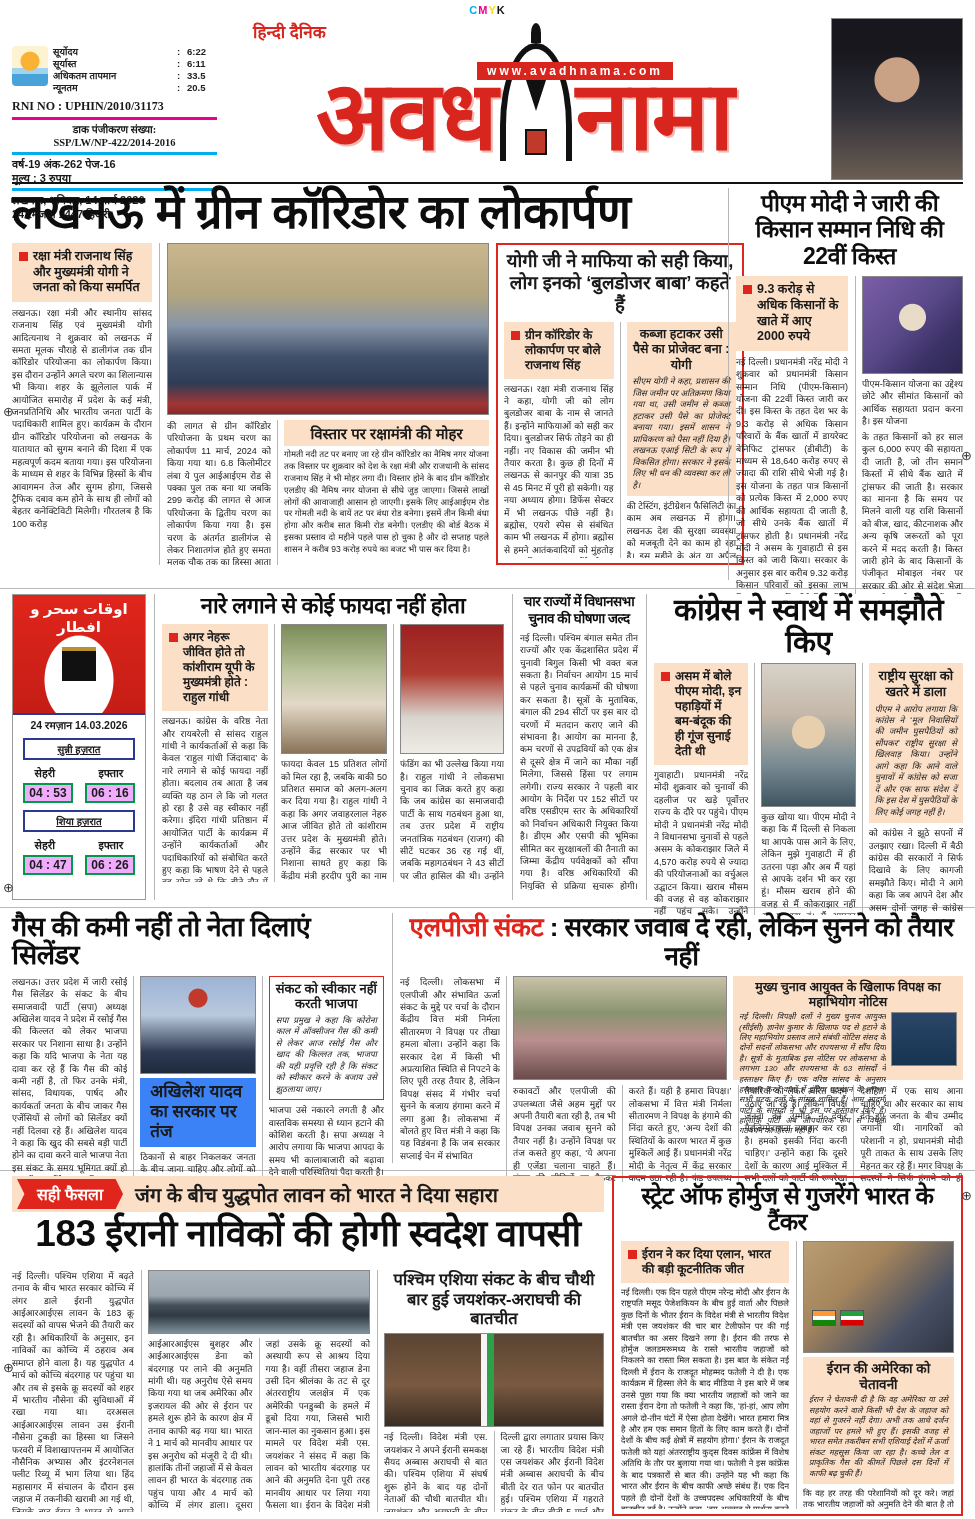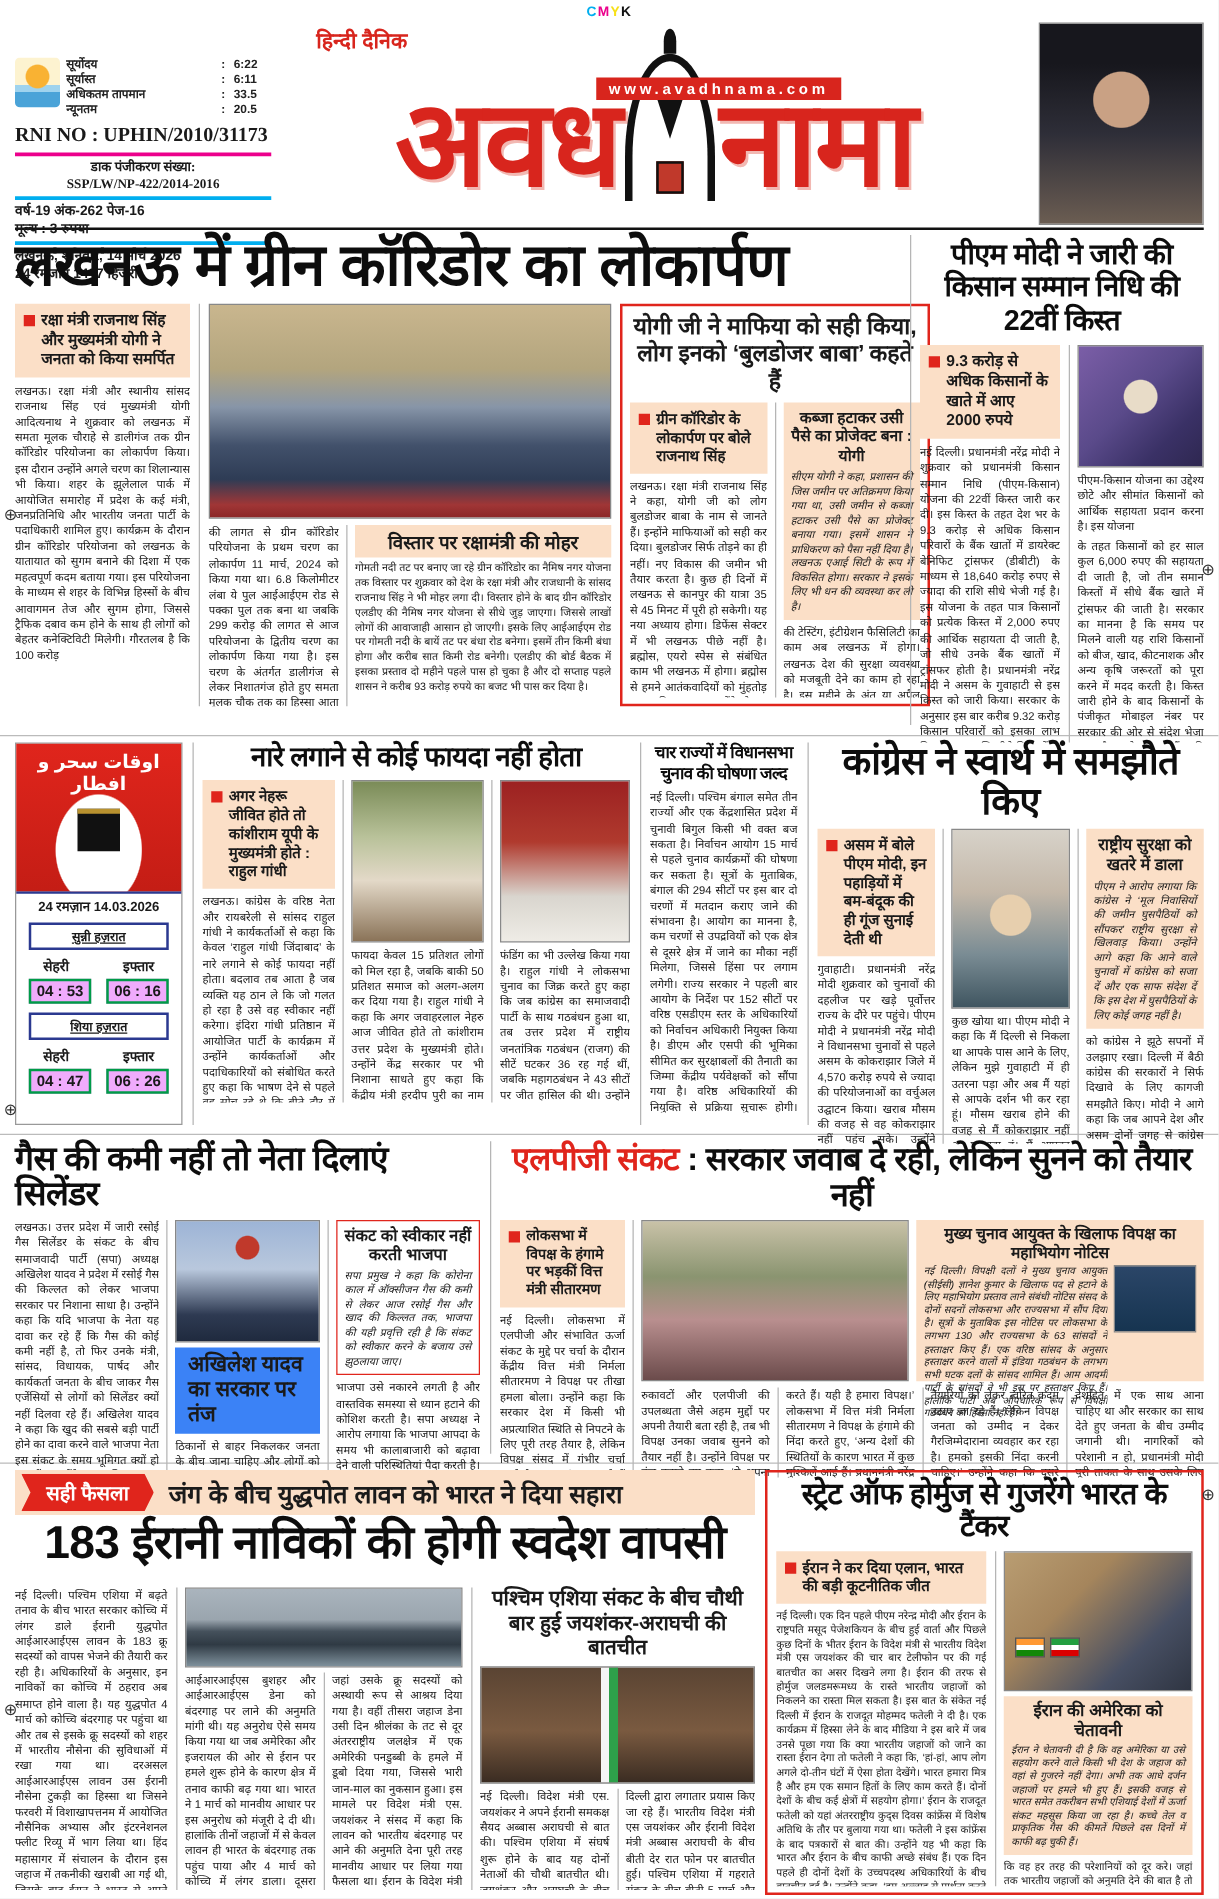--- a/index.html
+++ b/index.html
@@ -12,21 +12,21 @@
   
   .masthead{display:flex;gap:8px;padding:0 12px;height:162px;align-items:stretch;}
   .info-col{width:205px;flex:none;font-size:10px;line-height:1.25;padding-top:4px;}
   .weather{display:flex;gap:5px;margin-top:24px;}
   .sun-icon{width:36px;height:40px;flex:none;border-radius:4px;
      background:radial-gradient(circle at 50% 38%,#f9b233 0 9px,transparent 10px),
        linear-gradient(180deg,#fdf3d0 0 55%,#9fd3ee 55% 70%,#4aa3d8 70% 100%);}
   .weather-rows{flex:1;}
   .wrow{display:flex;font-size:9.5px;font-weight:bold;color:#222;}
   .wrow .wl{flex:1}.wrow .wc{width:10px}.wrow .wv{width:30px;text-align:left}
-  .rni{font-weight:bold;font-size:16px;margin-top:5px;font-family:"Liberation Serif","DejaVu Serif",serif;}
+  .rni{font-weight:bold;font-size:12px;margin-top:5px;font-family:"Liberation Serif","DejaVu Serif",serif;}
   .sep{height:3px;margin:3px 0;}
   .sep.mag{background:#ec008c}.sep.cy{background:#00aeef}
   .postal{font-weight:bold;font-size:10.5px;text-align:center;font-family:"Liberation Serif","DejaVu Serif",serif;}
   .edn{font-weight:bold;font-size:11px;}
   .citydate{font-weight:bold;font-size:11px;}
   .logo-area{flex:1;position:relative;padding-top:2px;}
   .tagline{color:#d8251d;font-weight:bold;font-size:17px;margin-left:28px;}
   .logo-row{display:flex;align-items:flex-end;justify-content:center;margin-top:0px;}
   .logo-txt{color:#d8251d;font-weight:800;font-size:96px;line-height:0.95;letter-spacing:-2px;
             text-shadow:2px 2px 0 #f2b8b2;}
@@ -129,21 +129,21 @@
   .gascap{background:#3b82f6;padding:4px 5px;font-weight:bold;font-size:17px;display:flex;gap:5px;line-height:1.2;}
   .sankat{border:1.5px solid #e0251c;padding:4px 6px;}
   .sankat .kt{font-weight:bold;font-size:13px;text-align:center;line-height:1.2;}
   .sankat .kb{font-size:8.5px;font-style:italic;line-height:1.35;margin-top:3px;text-align:justify;}
   .story-lpg{flex:1;min-width:0;}
   .h-lpg{font-size:26px;margin:0 0 6px;line-height:1.1;text-align:center;}
   .h-lpg .red{color:#e0251c;}
   .lpg-row{display:flex;gap:6px;height:206px;}
   .lpg-sub{width:100px;flex:none;display:flex;flex-direction:column;gap:4px;}
   .lpg-main{flex:1;display:flex;flex-direction:column;gap:5px;min-width:0;}
-  .lpg-top{display:flex;gap:6px;height:129px;}
+  .lpg-top{display:flex;gap:6px;height:104px;}
   .sitap{width:212px;background:linear-gradient(180deg,#c9c2a8 0%,#8a9470 35%,#b98f8f 62%,#6b4b4b 100%);}
   .impeach{flex:1;background:#fbdfc7;padding:4px 6px;min-width:0;}
   .impeach .it{font-weight:bold;font-size:12.5px;text-align:center;line-height:1.2;}
   .impeach .irow{display:flex;gap:5px;margin-top:2px;}
   .impeach .ib{font-size:8px;font-style:italic;line-height:1.3;text-align:justify;flex:1;overflow:hidden;}
   .impeach .iphoto{width:64px;height:52px;background:linear-gradient(180deg,#2b4668,#163450);}
   .lpg-txt{display:flex;gap:6px;flex:1;min-height:0;}
   .lpg-txt .bt{flex:1;min-width:0;}
 
   
@@ -413,24 +413,20 @@
           </div>
           <div class="bt" style="flex:1">भाजपा उसे नकारने लगती है और वास्तविक समस्या से ध्यान हटाने की कोशिश करती है। सपा अध्यक्ष ने आरोप लगाया कि भाजपा आपदा के समय भी कालाबाजारी को बढ़ावा देने वाली परिस्थितियां पैदा करती है। सरकार की गलतियों का खामियाजा जनता को क्यों भुगतना पड़ा।</div>
         </div>
       </div>
     </article>
 
     <article class="story-lpg vsec">
       <h2 class="hl h-lpg"><span class="red">एलपीजी संकट</span><span> : सरकार जवाब दे रही, लेकिन सुनने को तैयार नहीं</span></h2>
       <div class="lpg-row">
         <div class="lpg-sub">
-          <div class="pbox" style="font-size:11.5px">
-              <span class="bullet"></span>
-              <span>लोकसभा में विपक्ष के हंगामे पर भड़कीं वित्त मंत्री सीतारमण</span>
-            </div>
           <div class="bt" style="flex:1">नई दिल्ली। लोकसभा में एलपीजी और संभावित ऊर्जा संकट के मुद्दे पर चर्चा के दौरान केंद्रीय वित्त मंत्री निर्मला सीतारमण ने विपक्ष पर तीखा हमला बोला। उन्होंने कहा कि सरकार देश में किसी भी अप्रत्याशित स्थिति से निपटने के लिए पूरी तरह तैयार है, लेकिन विपक्ष संसद में गंभीर चर्चा सुनने के बजाय हंगामा करने में लगा हुआ है। लोकसभा में बोलते हुए वित्त मंत्री ने कहा कि यह विडंबना है कि जब सरकार सप्लाई चेन में संभावित</div>
         </div>
         <div class="lpg-main colrule">
           <div class="lpg-top">
             <div class="photo sitap"></div>
             <div class="impeach">
               <div class="it">मुख्य चुनाव आयुक्त के खिलाफ विपक्ष का महाभियोग नोटिस</div>
               <div class="irow">
                 <div class="ib">नई दिल्ली। विपक्षी दलों ने मुख्य चुनाव आयुक्त (सीईसी) ज्ञानेश कुमार के खिलाफ पद से हटाने के लिए महाभियोग प्रस्ताव लाने संबंधी नोटिस संसद के दोनों सदनों लोकसभा और राज्यसभा में सौंप दिया है। सूत्रों के मुताबिक इस नोटिस पर लोकसभा के लगभग 130 और राज्यसभा के 63 सांसदों ने हस्ताक्षर किए हैं। एक वरिष्ठ सांसद के अनुसार हस्ताक्षर करने वालों में इंडिया गठबंधन के लगभग सभी घटक दलों के सांसद शामिल हैं। आम आदमी पार्टी के सांसदों ने भी इस पर हस्ताक्षर किए हैं। हालांकि पार्टी अब औपचारिक रूप से विपक्षी गठबंधन का हिस्सा नहीं है।</div>
                 <div class="photo iphoto"></div>

